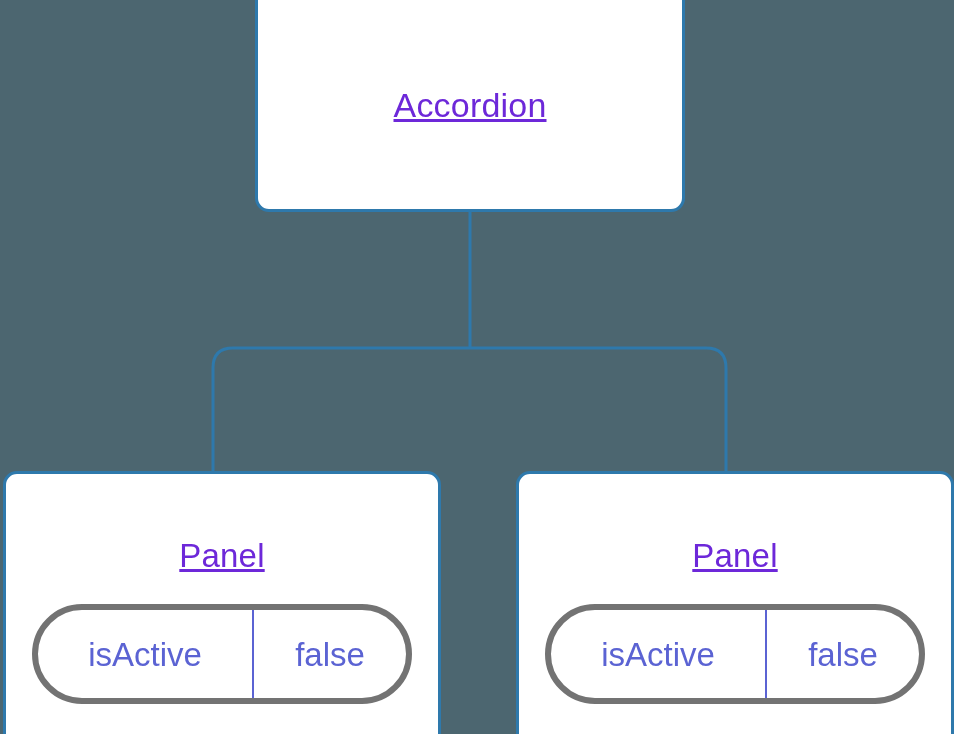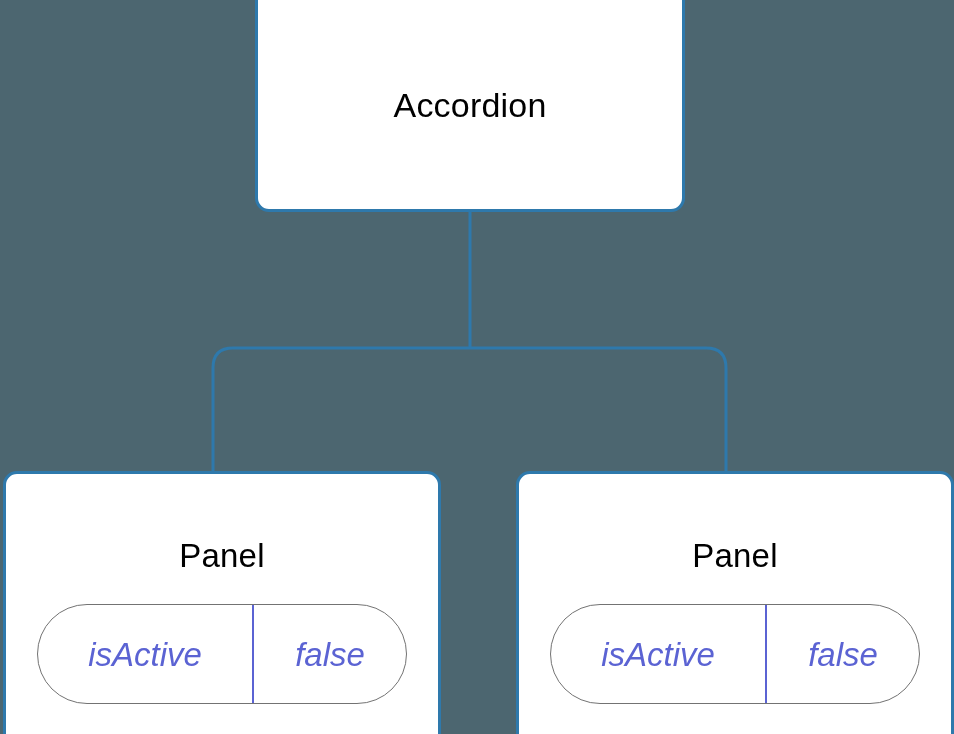--- a/index.html
+++ b/index.html
@@ -33,25 +33,26 @@
     position: absolute;
     background: #ffffff;
     border: 3px solid #2e79ac;
     border-radius: 14px;
     box-sizing: border-box;
     display: flex;
     flex-direction: column;
     align-items: center;
   }
   .node-title {
-    color: #000000;
+    color: #6d28d9;
     font-size: 34px;
     line-height: 1;
     letter-spacing: 0.2px;
     white-space: nowrap;
+    text-decoration: underline;
   }
   #node-accordion {
     left: 255px;
     top: -36px;
     width: 430px;
     height: 248px;
     justify-content: center;
   }
   #node-accordion .node-title {
     margin-top: 34px;
@@ -70,26 +71,25 @@
   }
   .panel-node .node-title {
     margin-top: 65px;
     font-size: 33px;
   }
   .prop-pill {
     margin-top: 32px;
     height: 100px;
     display: flex;
     align-items: stretch;
-    border: 1px solid #737373;
+    border: 6px solid #737373;
     border-radius: 52px;
     background: #ffffff;
     box-sizing: border-box;
     overflow: hidden;
-    font-style: italic;
   }
   .prop-key, .prop-value {
     display: flex;
     align-items: center;
     justify-content: center;
     color: #5b63d3;
     font-size: 33px;
     line-height: 1;
     white-space: nowrap;
   }

